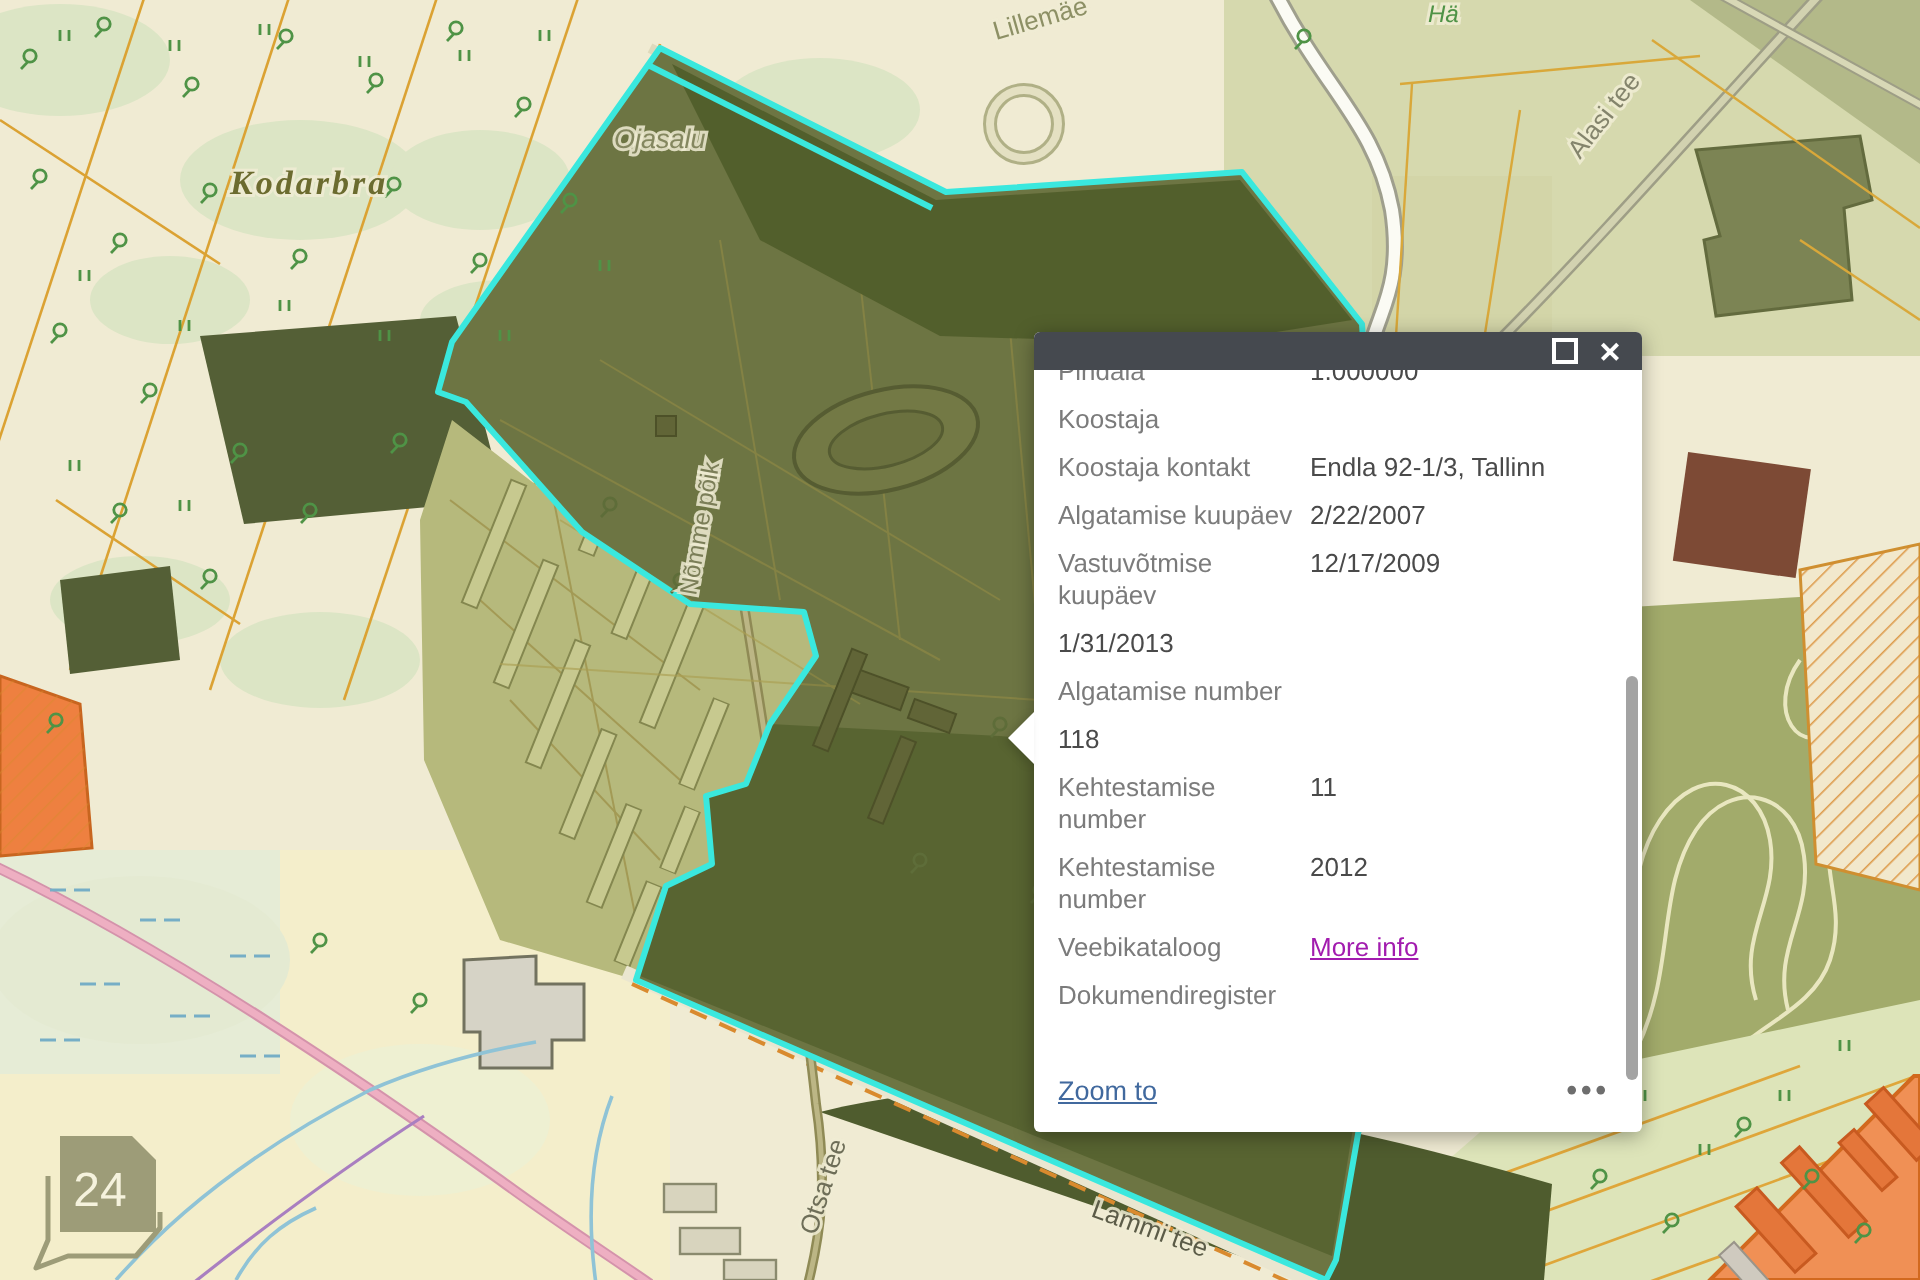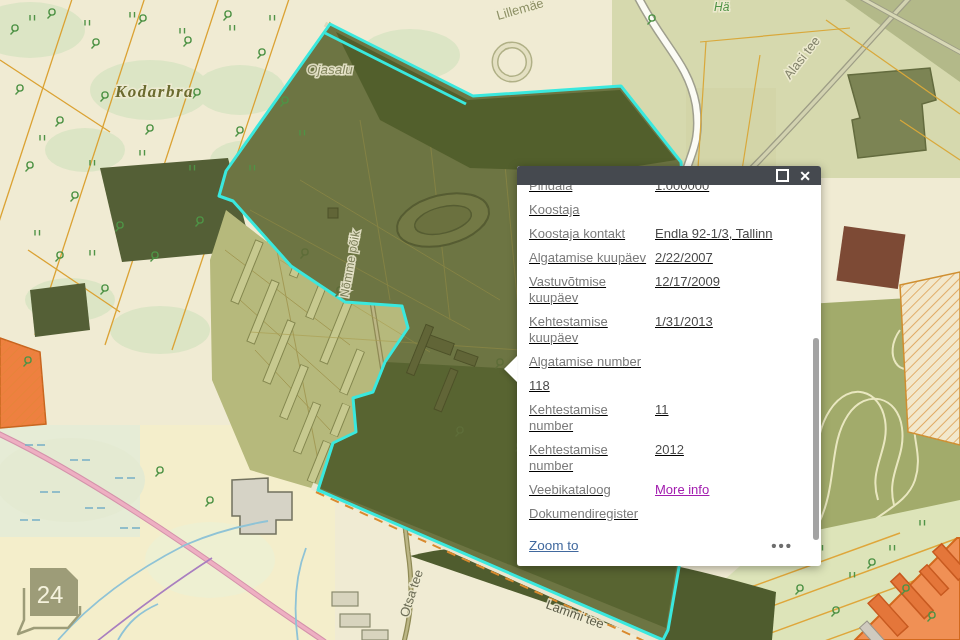--- a/index.html
+++ b/index.html
@@ -15,27 +15,27 @@
     align-items:center;gap:9px;padding-right:9px;box-sizing:border-box;}
   .hdr-btn{display:flex;align-items:center;justify-content:center;width:14px;height:14px;
     cursor:pointer;color:#fff;}
   .maxi{width:9px;height:9px;border:2px solid #fff;}
   .closex{font-size:14px;font-weight:bold;line-height:14px;color:#fff;}
   .popup-pointer{position:absolute;left:-13px;top:190px;width:0;height:0;
     border-top:13px solid transparent;border-bottom:13px solid transparent;
     border-right:13px solid #ffffff;filter:drop-shadow(-2px 1px 2px rgba(0,0,0,.15));}
   .popup-body{position:absolute;left:0;top:19px;right:0;height:356px;overflow:hidden;
     padding:0 12px;box-sizing:border-box;}
-  .row{display:flex;align-items:flex-start;padding:4px 0;font-size:13px;line-height:16px;text-decoration:underline;}
+  .row{display:flex;align-items:flex-start;padding:4px 0;font-size:13px;line-height:16px;}
   .row.clipped{margin-top:-11px;}
   .flabel{width:126px;flex:0 0 126px;color:#7b7b7b;padding-right:8px;box-sizing:border-box;}
   .fvalue{flex:1;color:#4a4a4a;}
   .fvalue a{color:#a21caf;text-decoration:underline;}
   .popup-footer{position:absolute;left:0;bottom:0;right:0;height:25px;display:flex;
-    justify-content:space-between;align-items:center;padding:0 28px 8px 12px;box-sizing:content-box;}
+    justify-content:space-between;align-items:center;padding:0 16px 8px 12px;box-sizing:content-box;}
   .zoomto{font-size:13.5px;color:#41699e;text-decoration:underline;cursor:pointer;}
   .dots{color:#6e6e6e;font-size:15px;letter-spacing:2px;font-weight:bold;cursor:pointer;line-height:10px;}
   .scroll-thumb{position:absolute;right:2px;top:172px;width:6px;height:202px;
     border-radius:3px;background:#a3a3a3;cursor:pointer;}
 </style>
 </head>
 <body>
 
 <div class="viewport">
 
@@ -364,21 +364,20 @@
     </div>
     <div class="row">
       <div class="flabel">Algatamise kuupäev</div>
       <div class="fvalue">2/22/2007</div>
     </div>
     <div class="row">
       <div class="flabel">Vastuvõtmise kuupäev</div>
       <div class="fvalue">12/17/2009</div>
     </div>
     <div class="row">
-      <div class="flabel">Kehtestamise kuupäev</div>
       <div class="fvalue">1/31/2013</div>
     </div>
     <div class="row">
       <div class="flabel">Algatamise number</div>
       <div class="fvalue"></div>
     </div>
     <div class="row">
       <div class="fvalue">118</div>
     </div>
     <div class="row">

